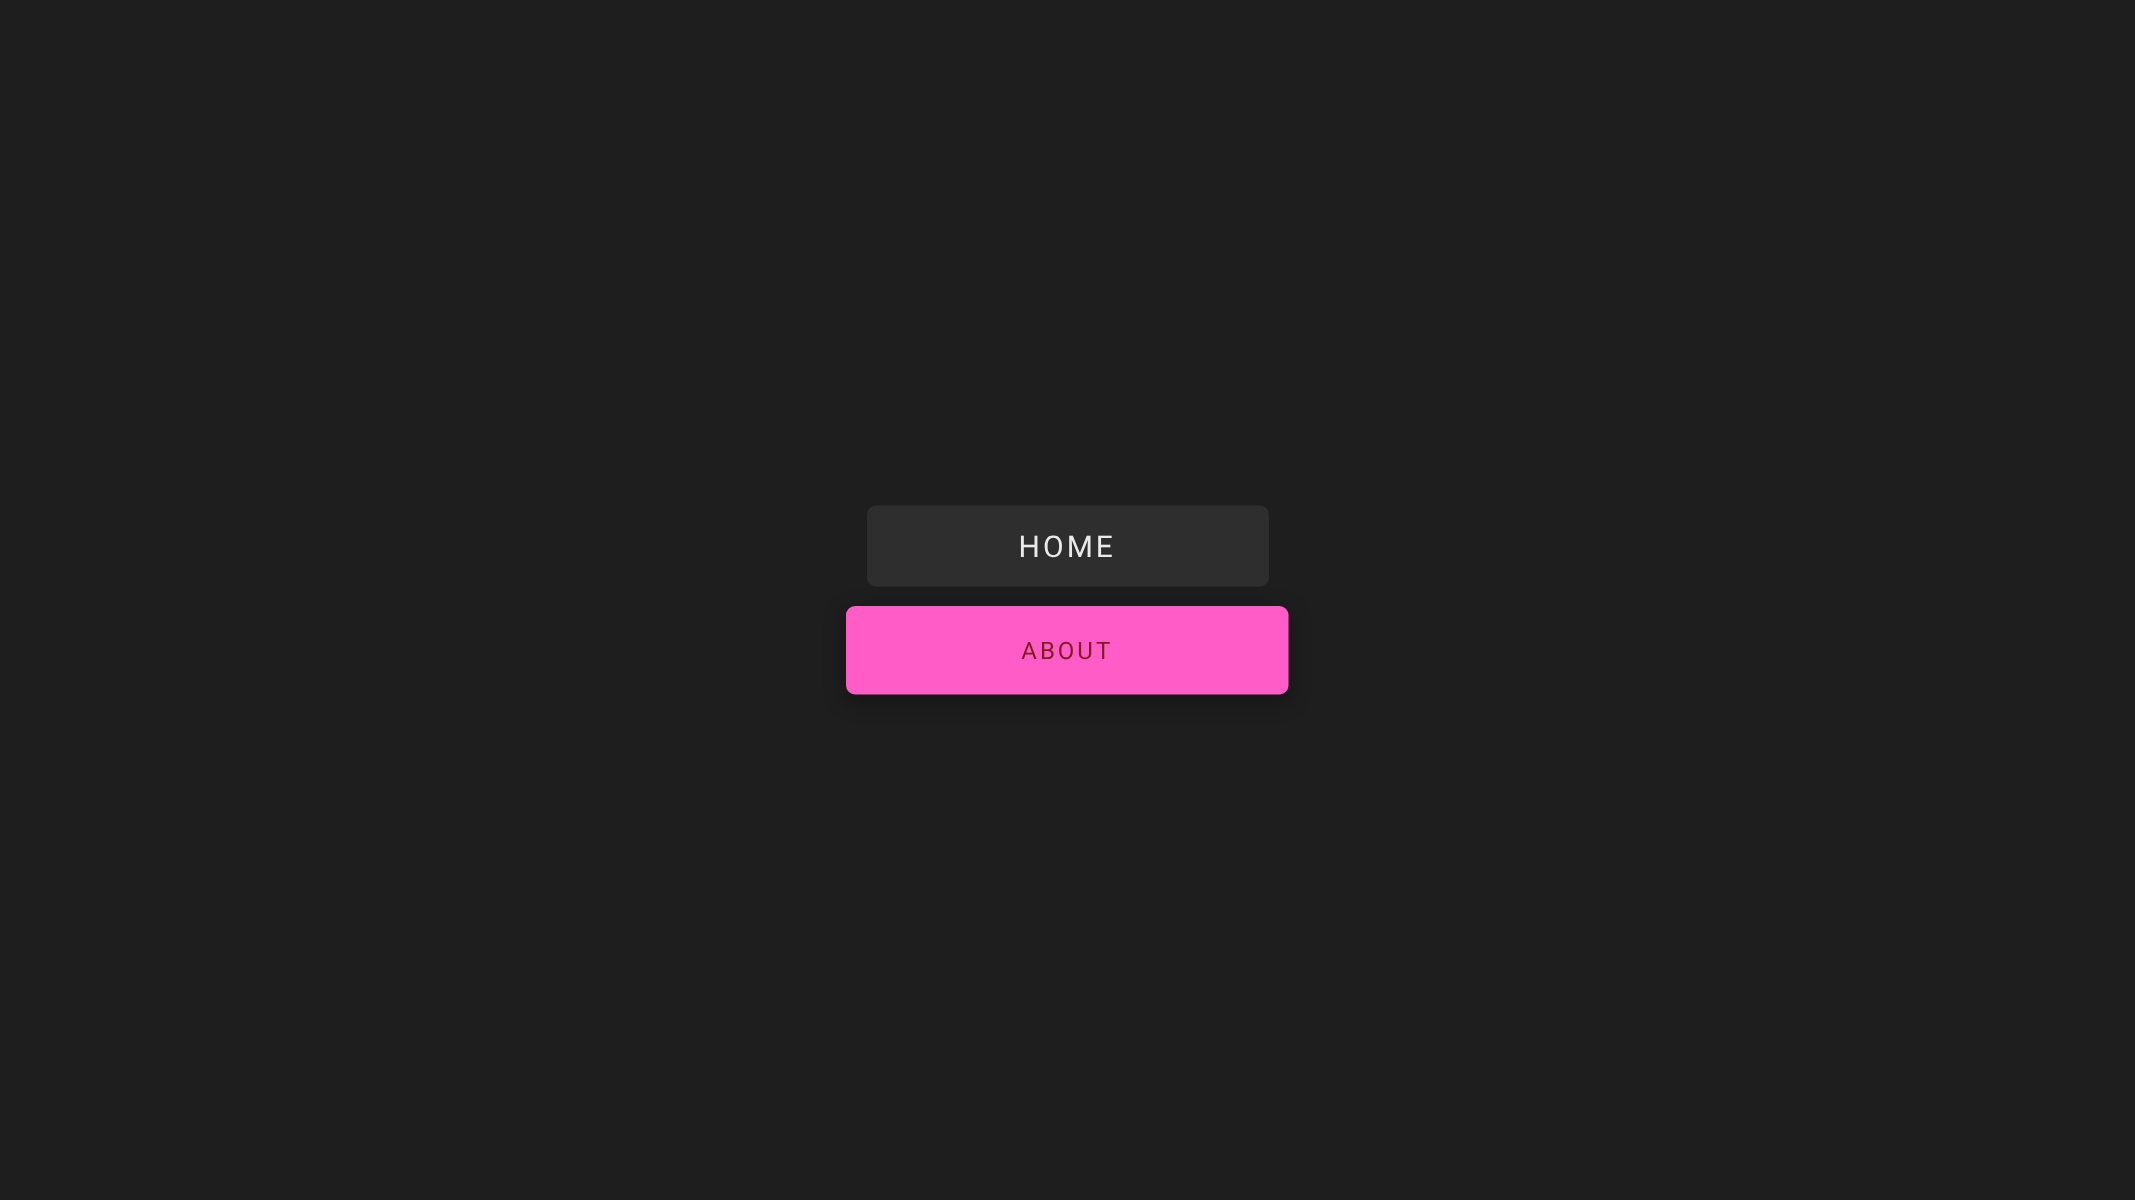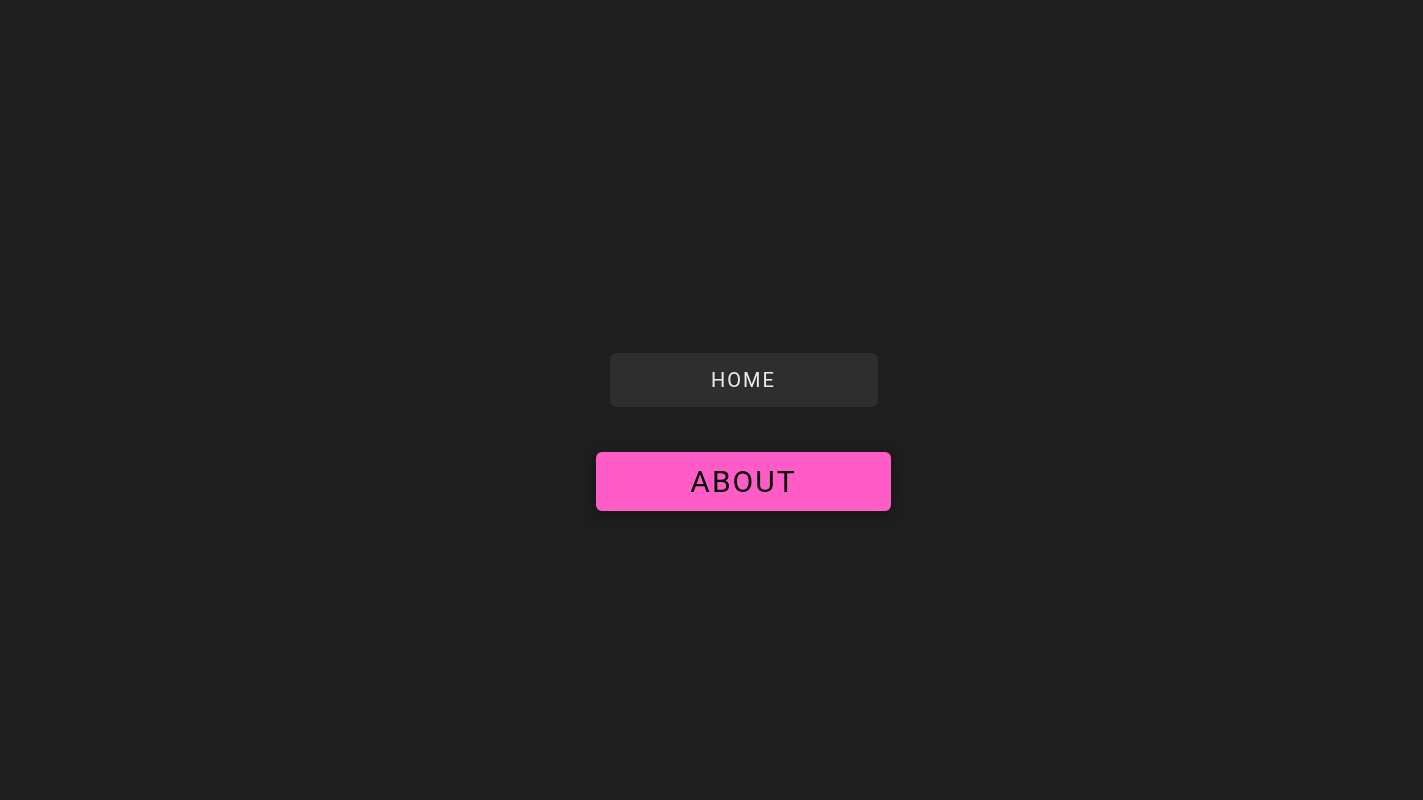--- a/index.html
+++ b/index.html
@@ -1,16 +1,16 @@
 <!DOCTYPE html>
 <html><head>
   <meta charset="utf-8">
   <style>
     * {
-      margin: 16px;
+      margin: 0;
       padding: 0;
       box-sizing: border-box;
     }
     body {
       width: 1423px;
       height: 800px;
       background-color: #1e1e1e;
       display: flex;
       justify-content: center;
       align-items: center;
@@ -41,22 +41,22 @@
       letter-spacing: 2px;
       text-transform: uppercase;
     }
     .nav-item.active {
       width: 295px;
       height: 59px;
       background-color: #ff5cc8;
       box-shadow: 0 4px 14px rgba(0, 0, 0, 0.35);
     }
     .nav-item.active .nav-item-label {
-      color: #000000;
-      font-size: 30px;
+      color: #7f1d1d;
+      font-size: 16px;
       font-weight: 400;
     }
   </style>
 </head>
 <body>
 
 <nav class="nav-menu">
   <div class="nav-item">
     <span class="nav-item-label">Home</span>
   </div>

